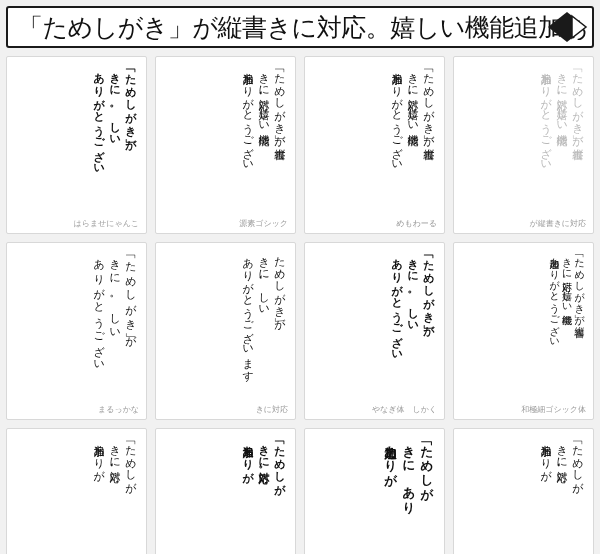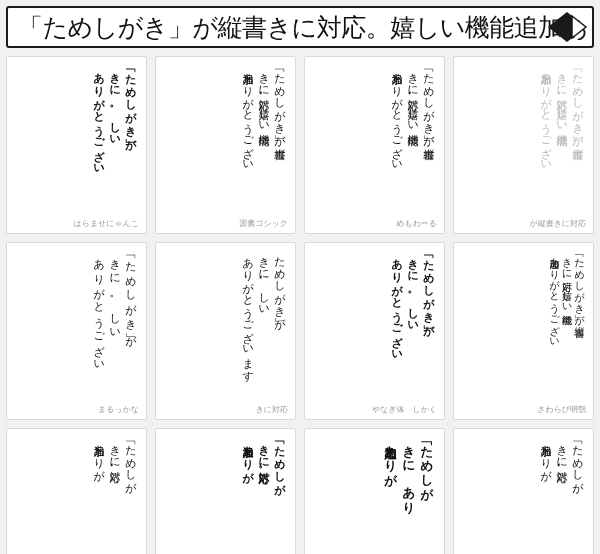--- a/index.html
+++ b/index.html
@@ -169,21 +169,21 @@
       <div class="card-sample">「ためしがき」が
 きに　。しい
 ありがとうござい</div>
       <div class="card-name">やなぎ体　しかく</div>
     </div>
 
     <div class="card v-tight">
       <div class="card-sample">「ためしがき」が縦書
 きに対応。嬉しい機能
 追加ありがとうござい</div>
-      <div class="card-name">さわらび明朝</div>
+      <div class="card-name">和極細ゴシック体</div>
     </div>
 
     <div class="card">
       <div class="card-sample">「ためしが
 きに対応。
 追加ありが</div>
       <div class="card-name"></div>
     </div>
 
     <div class="card v-bold">

